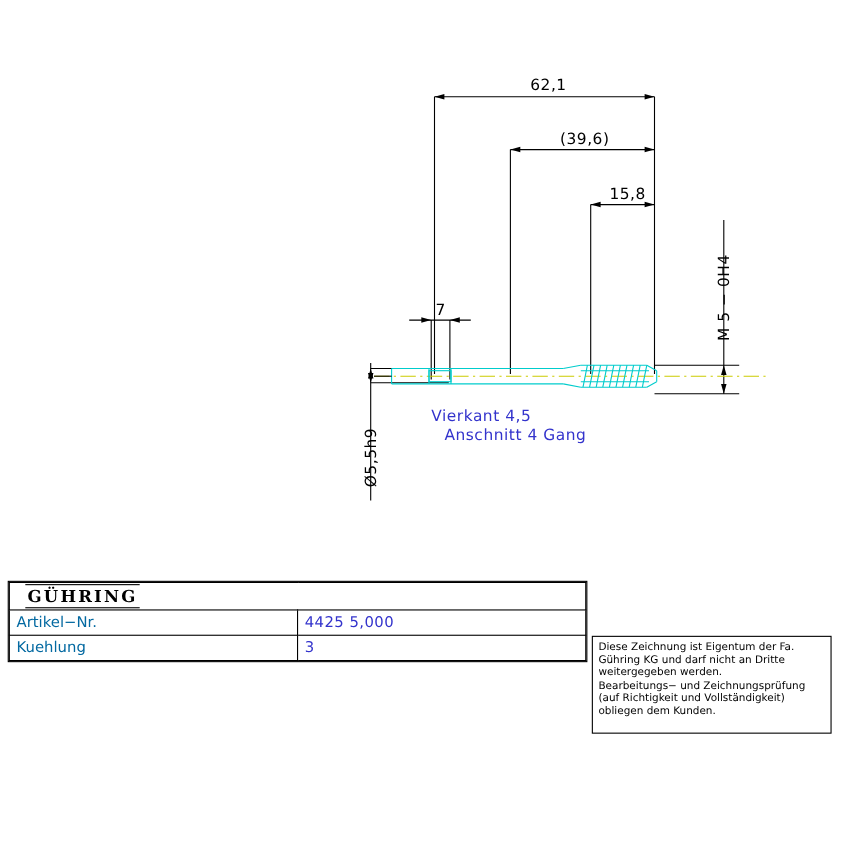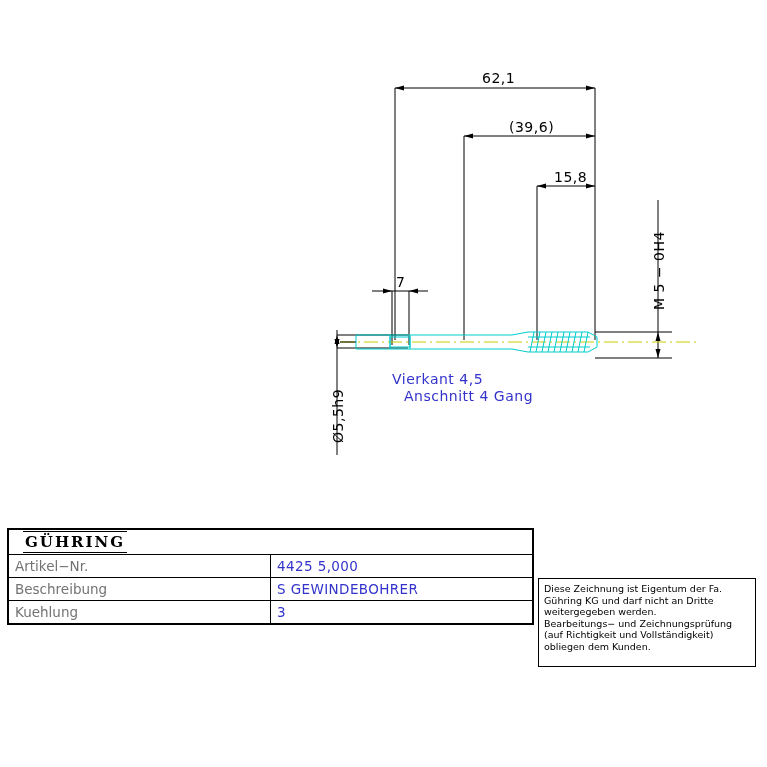--- a/index.html
+++ b/index.html
@@ -58,21 +58,21 @@
   #titleblock td {
     border: 1px solid #000;
     height: 22px;
     padding: 0 6px;
     font-size: 13.5px;
     font-family: "DejaVu Sans", sans-serif;
     vertical-align: middle;
   }
   #titleblock td.key {
     width: 194px;
-    color: #737373;
+    color: #0369a1;
   }
   #titleblock td.val {
     color: #3333cc;
     letter-spacing: 0.4px;
   }
   #logocell {
     height: 24px !important;
     padding: 0 !important;
     text-align: left;
   }
@@ -222,24 +222,20 @@
         <span class="logo">
           <span class="lt"></span><span class="lb"></span><span>GÜHRING</span>
         </span>
       </td>
     </tr>
     <tr>
       <td class="key">Artikel−Nr.</td>
       <td class="val">4425  5,000</td>
     </tr>
     <tr>
-      <td class="key">Beschreibung</td>
-      <td class="val">S GEWINDEBOHRER</td>
-    </tr>
-    <tr>
       <td class="key">Kuehlung</td>
       <td class="val">3</td>
     </tr>
   </tbody>
     </table>
 </div>
 
 <div id="notebox">Diese Zeichnung ist Eigentum der Fa.
 Gühring KG und darf nicht an Dritte
 weitergegeben werden.

